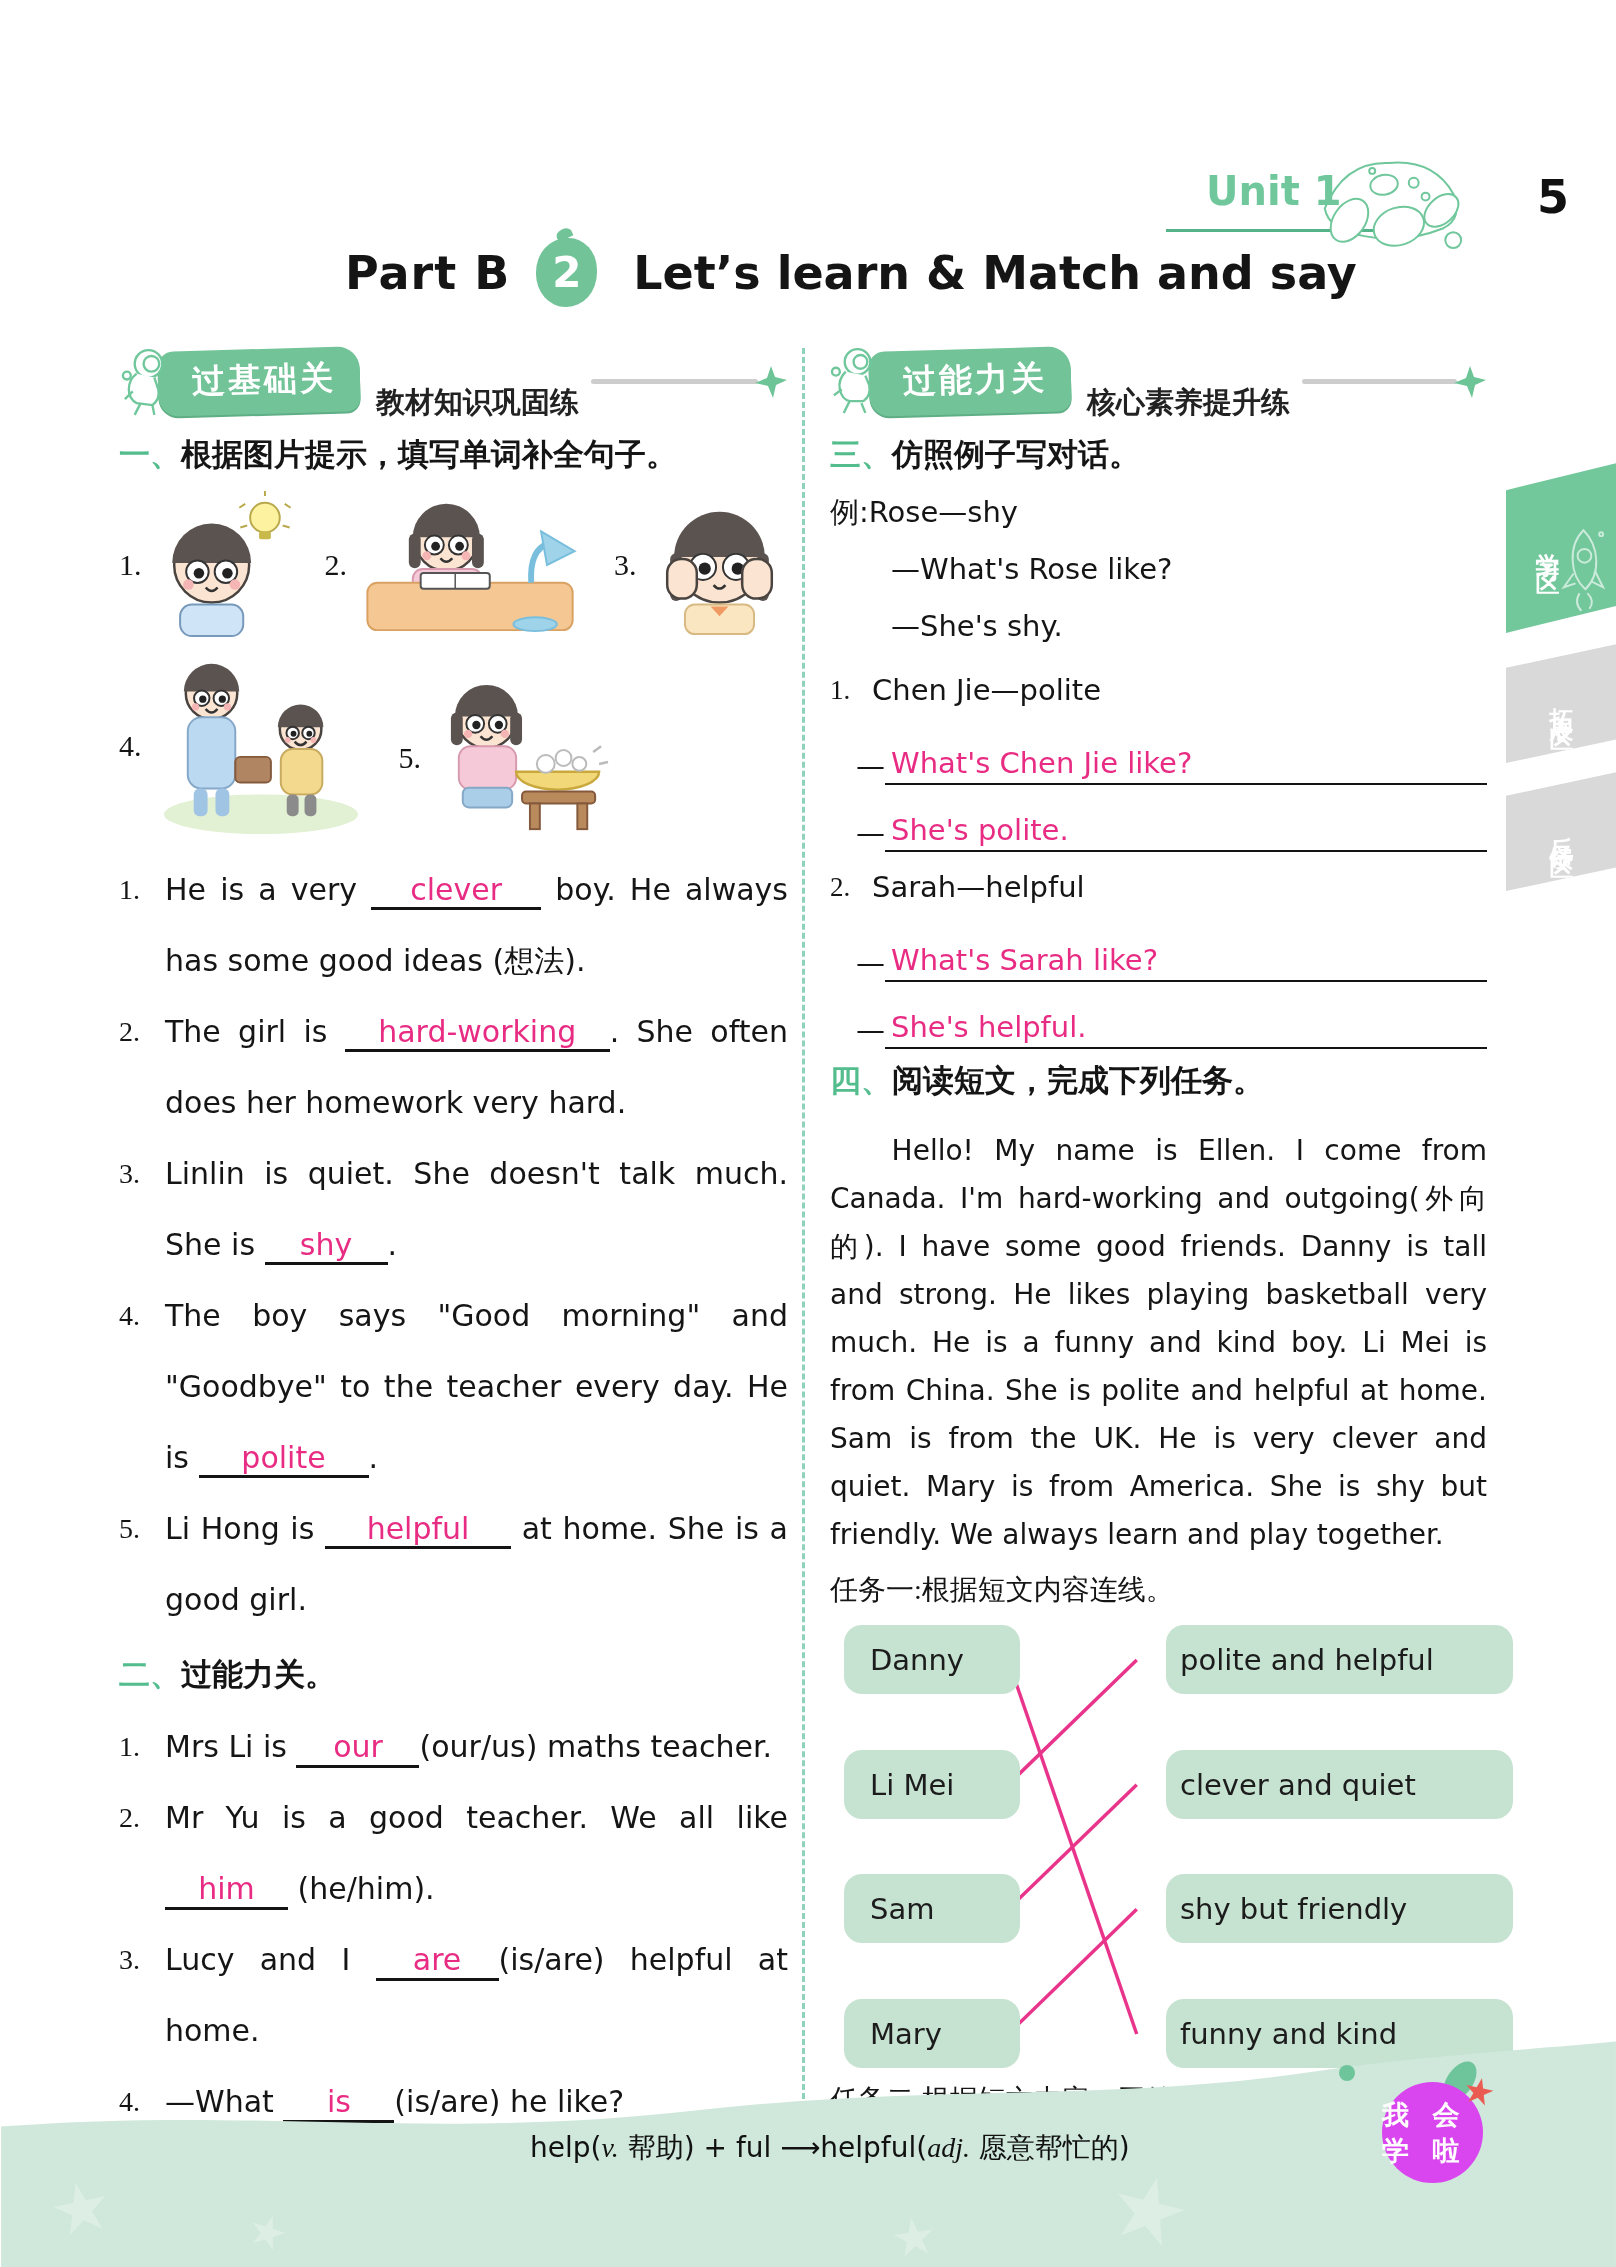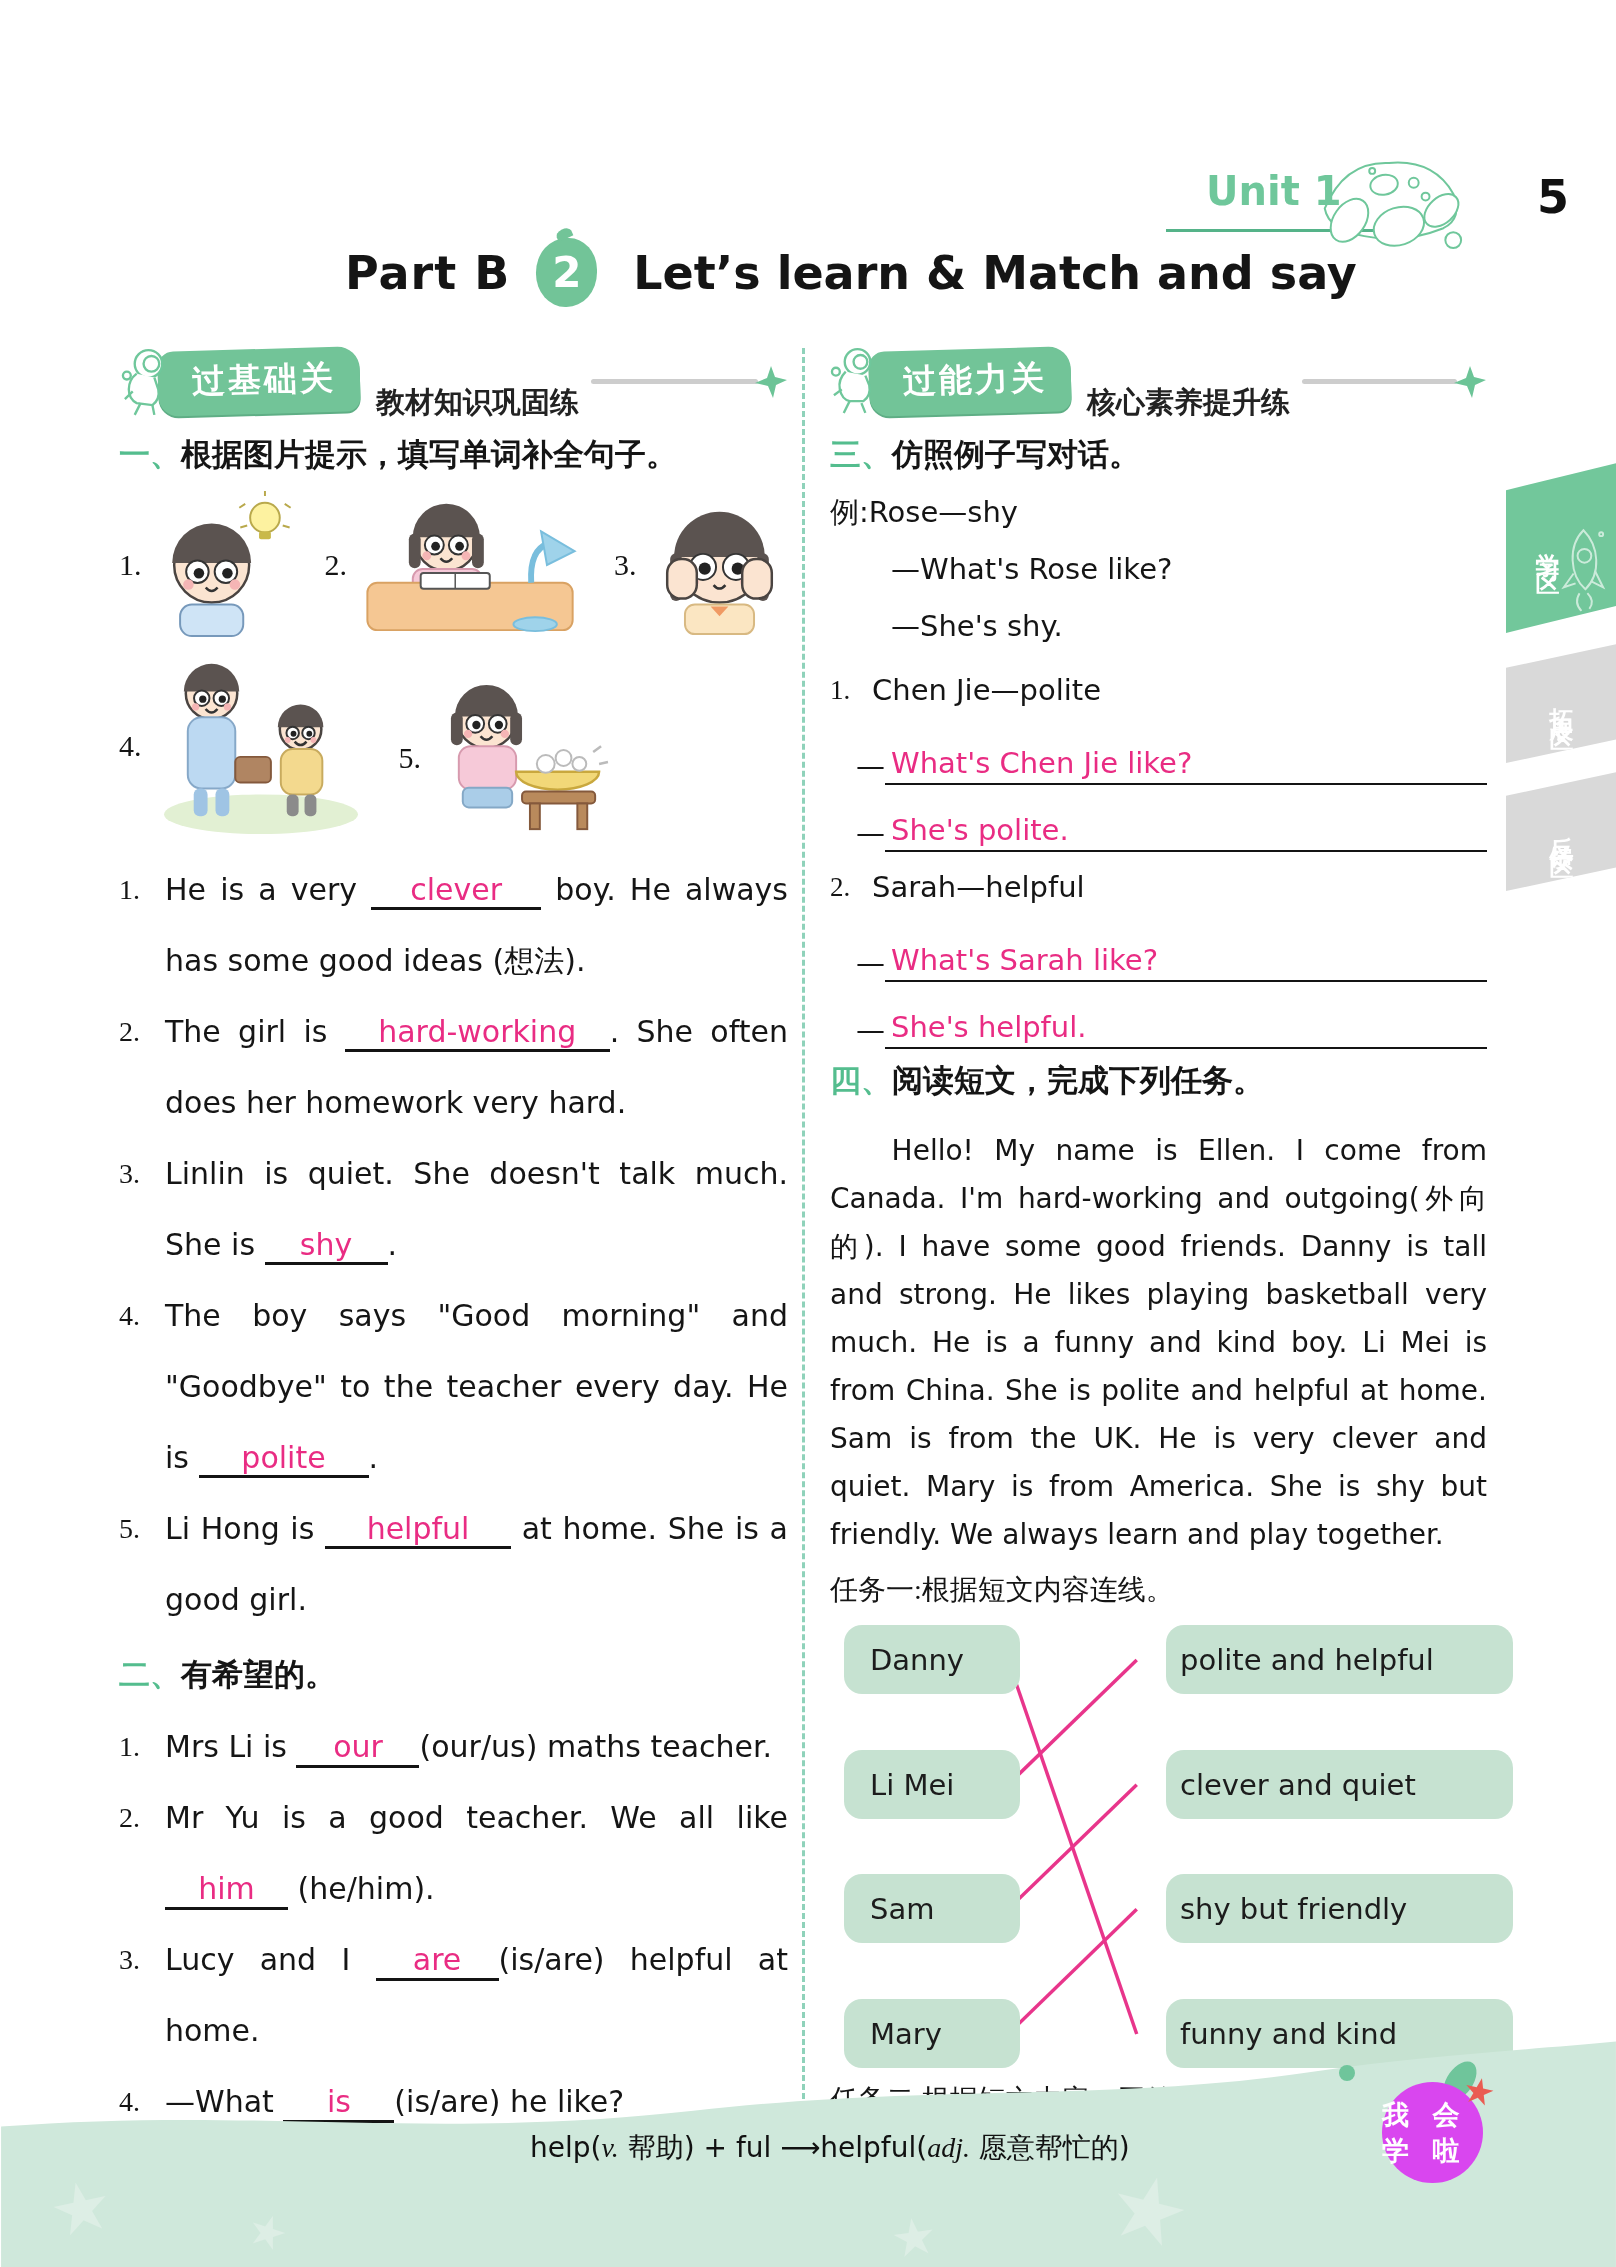--- a/index.html
+++ b/index.html
@@ -297,21 +297,21 @@
        <span class="qtext">The boy says "Good morning" and "Goodbye" to the teacher every day. He is <span class="blank" style="min-width:154px">polite</span>.</span>
      </div>
         <div class="qitem">
        <span class="qnum">5.</span>
        <span class="qtext">Li Hong is <span class="blank" style="min-width:170px">helpful</span> at home. She is a good girl.</span>
      </div>
       </div>
 
     <div class="sec-h" style="margin-top:16px;">
       <span class="sec-num">二、</span>
-      <span>有希望的。</span>
+      <span>过能力关。</span>
     </div>
     <div class="qlist" id="ex2-list">
         <div class="qitem">
        <span class="qnum">1.</span>
        <span class="qtext">Mrs Li is <span class="blank" style="min-width:107px">our</span>(our/us) maths teacher.</span>
      </div>
         <div class="qitem">
        <span class="qnum">2.</span>
        <span class="qtext">Mr Yu is a good teacher. We all like <span class="blank" style="min-width:107px">him</span> (he/him).</span>
      </div>

